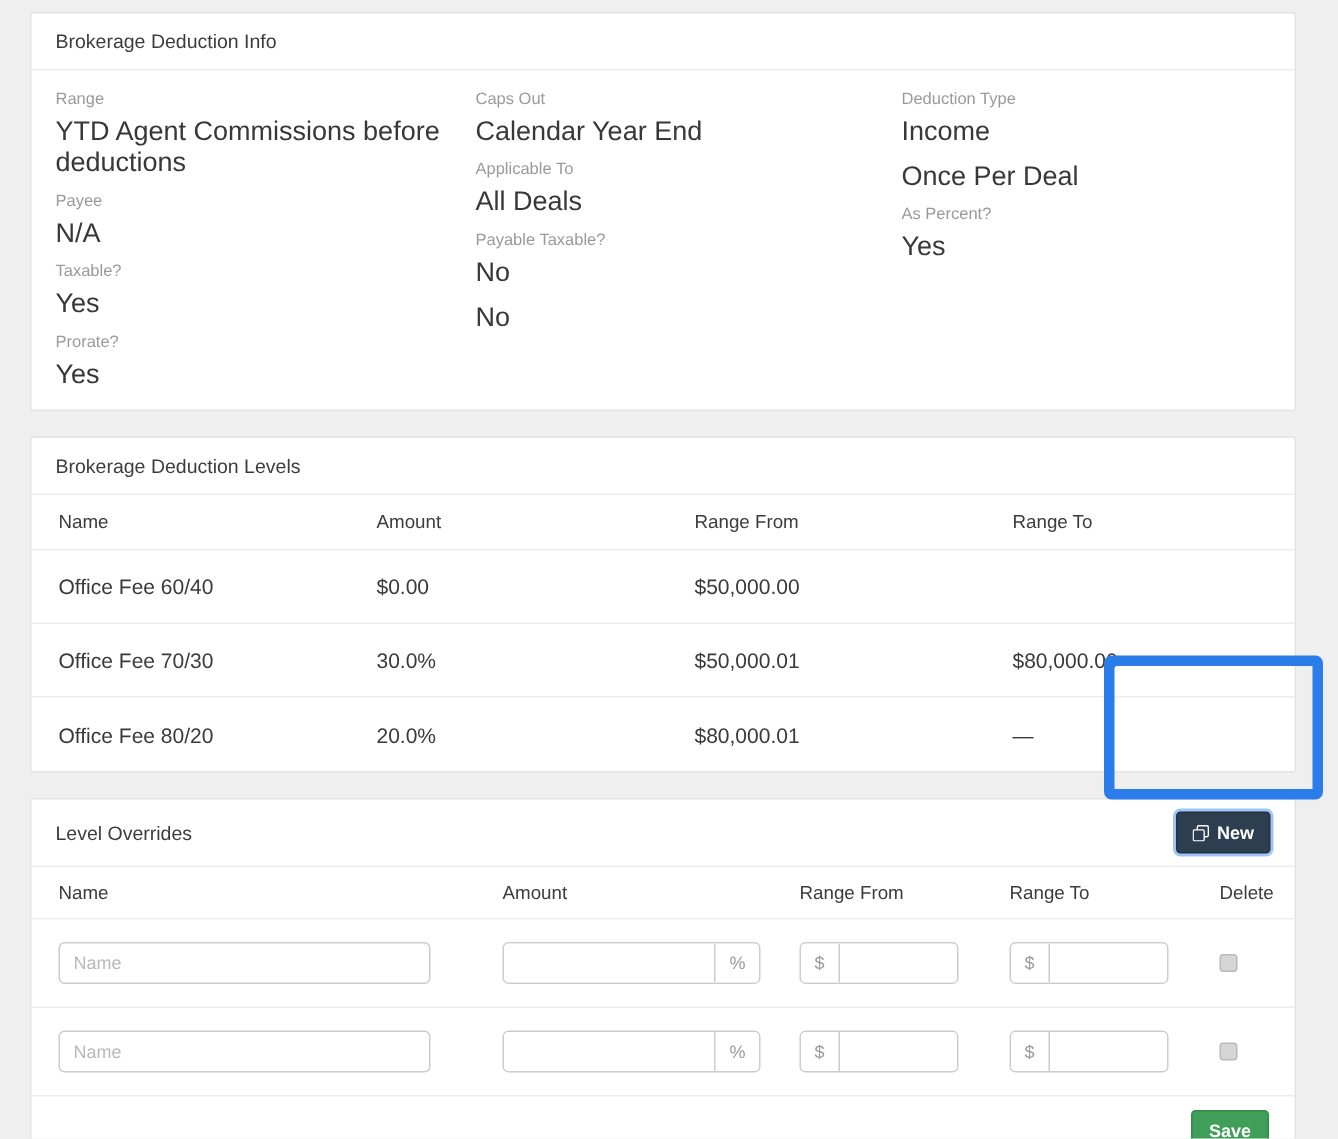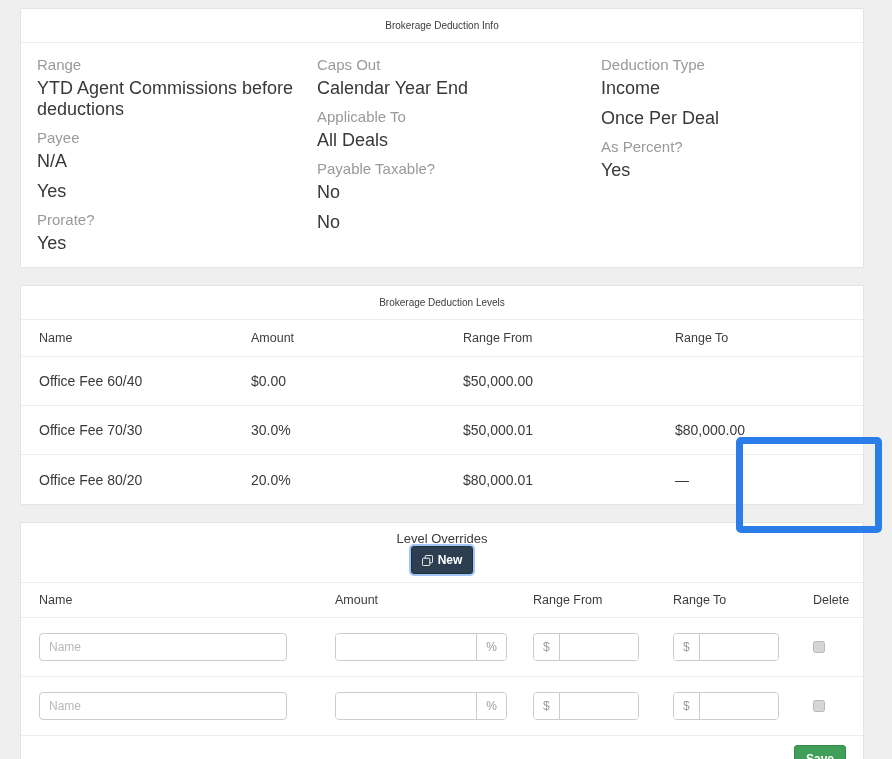--- a/index.html
+++ b/index.html
@@ -14,35 +14,34 @@
   }
   .page { padding-top: 8px; }
   .card {
     background: #fff;
     border: 1px solid #e4e4e4;
     border-radius: 2px;
     margin: 0 28px 17px 20px;
   }
   .card-header {
     padding: 11px 16px;
-    font-size: 10px;
+    font-size: 13px;
     color: #3c3c3c;
     border-bottom: 1px solid #ededed;
-    text-align: center;
   }
 
   
   .info-body {
     display: grid;
     grid-template-columns: 280px 284px 1fr;
     padding: 13px 0 4px;
   }
   .info-col { padding-left: 16px; }
   .field { margin-bottom: 9px; }
-  .field-label { font-size: 15px; color: #9a9a9a; margin-bottom: 5px; }
+  .field-label { font-size: 11px; color: #9a9a9a; margin-bottom: 5px; }
   .field-value { font-size: 18px; color: #383838; }
 
   
   .lv-header, .lv-row {
     display: grid;
     grid-template-columns: 212px 212px 212px 1fr;
   }
   .lv-header { border-bottom: 1px solid #ededed; }
   .lv-header > div { padding: 11px 0 11px 18px; font-size: 12.5px; color: #3c3c3c; }
   .lv-row {
@@ -54,21 +53,20 @@
   }
   .lv-row:last-child { border-bottom: none; }
   .lv-row > div { padding-left: 18px; }
 
   
   .ov-header-bar {
     display: flex; justify-content: space-between; align-items: center;
     padding: 8px 16px;
     border-bottom: 1px solid #ededed;
     min-height: 45px;
-    flex-direction: column;
   }
   .ov-title { font-size: 13px; color: #3c3c3c; }
   .btn-new {
     background: #2d3e50;
     color: #fff;
     font-family: "Liberation Sans", sans-serif;
     font-size: 12px; font-weight: bold;
     padding: 6px 10px;
     border: 1px solid #22303e;
     border-radius: 3px;
@@ -166,20 +164,21 @@
       <div class="info-col">
         <div class="field">
           <div class="field-label">Range</div>
           <div class="field-value">YTD Agent Commissions before deductions</div>
         </div>
         <div class="field">
           <div class="field-label">Payee</div>
           <div class="field-value">N/A</div>
         </div>
         <div class="field">
+          <div class="field-label">Taxable?</div>
           <div class="field-value">Yes</div>
         </div>
         <div class="field">
           <div class="field-label">Prorate?</div>
           <div class="field-value">Yes</div>
         </div>
       </div>
 
       <div class="info-col">
         <div class="field">

